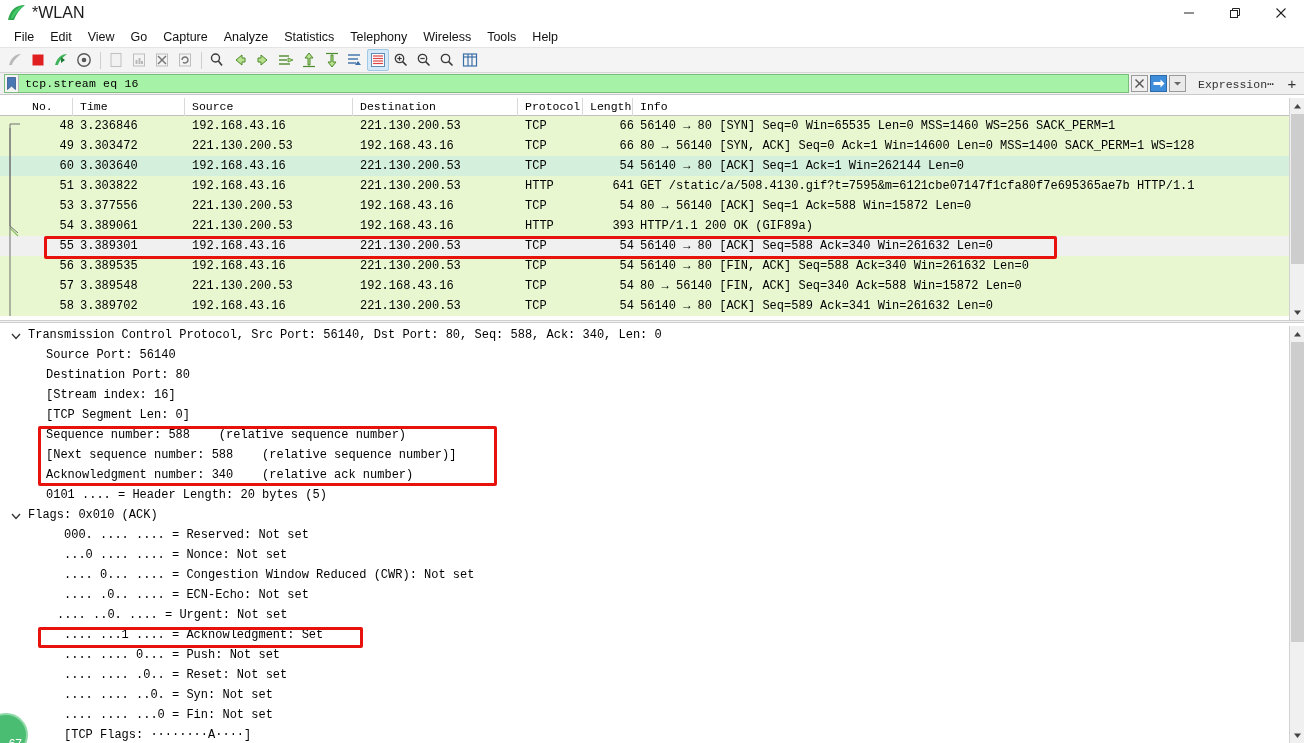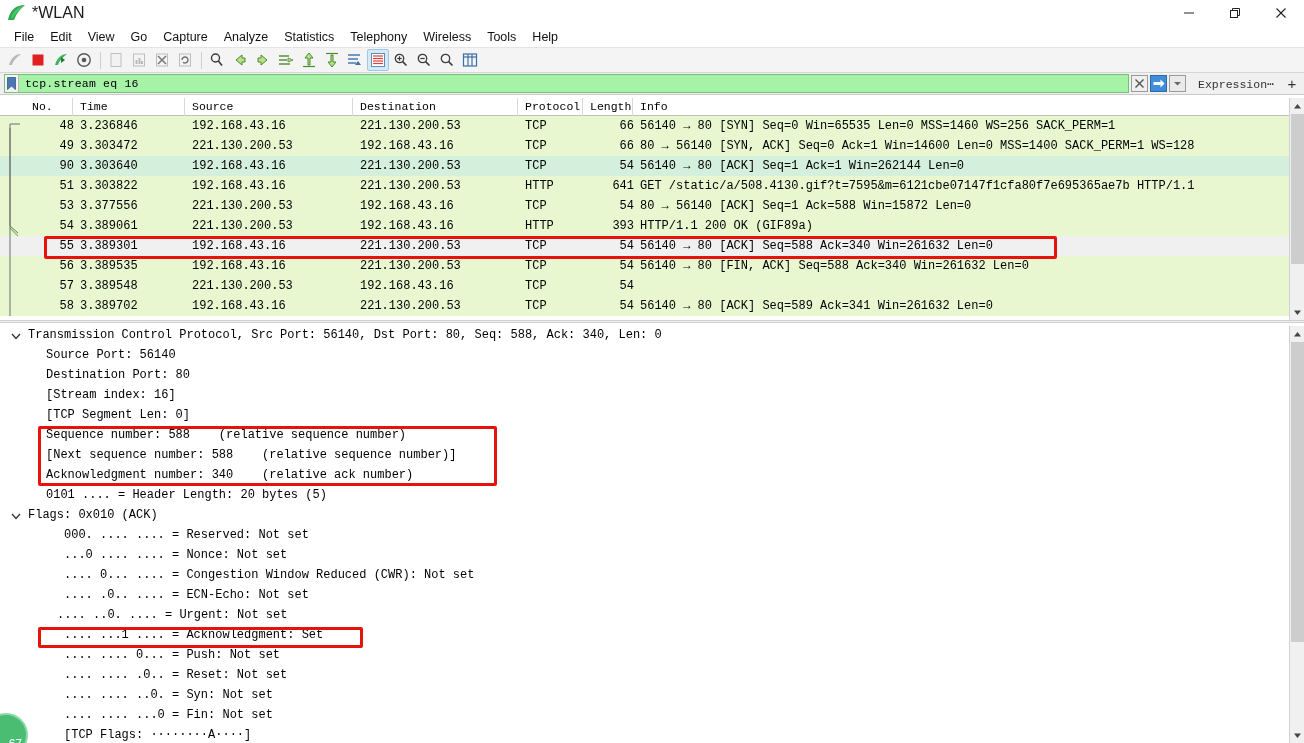--- a/index.html
+++ b/index.html
@@ -386,21 +386,21 @@
         <div class="prow" style="background: rgb(232, 247, 208);">
           <div class="cell" style="left: 8px; width: 66px; text-align: right;">49</div>
           <div class="cell" style="left: 80px;">3.303472</div>
           <div class="cell" style="left: 192px;">221.130.200.53</div>
           <div class="cell" style="left: 360px;">192.168.43.16</div>
           <div class="cell" style="left: 525px;">TCP</div>
           <div class="cell" style="left: 590px; width: 44px; text-align: right;">66</div>
           <div class="cell" style="left: 640px;">80 → 56140 [SYN, ACK] Seq=0 Ack=1 Win=14600 Len=0 MSS=1400 SACK_PERM=1 WS=128</div>
         </div>
         <div class="prow" style="background: rgb(212, 239, 220);">
-          <div class="cell" style="left: 8px; width: 66px; text-align: right;">90</div>
+          <div class="cell" style="left: 8px; width: 66px; text-align: right;">60</div>
           <div class="cell" style="left: 80px;">3.303640</div>
           <div class="cell" style="left: 192px;">192.168.43.16</div>
           <div class="cell" style="left: 360px;">221.130.200.53</div>
           <div class="cell" style="left: 525px;">TCP</div>
           <div class="cell" style="left: 590px; width: 44px; text-align: right;">54</div>
           <div class="cell" style="left: 640px;">56140 → 80 [ACK] Seq=1 Ack=1 Win=262144 Len=0</div>
         </div>
         <div class="prow" style="background: rgb(232, 247, 208);">
           <div class="cell" style="left: 8px; width: 66px; text-align: right;">51</div>
           <div class="cell" style="left: 80px;">3.303822</div>
@@ -446,20 +446,21 @@
           <div class="cell" style="left: 590px; width: 44px; text-align: right;">54</div>
           <div class="cell" style="left: 640px;">56140 → 80 [FIN, ACK] Seq=588 Ack=340 Win=261632 Len=0</div>
         </div>
         <div class="prow" style="background: rgb(232, 247, 208);">
           <div class="cell" style="left: 8px; width: 66px; text-align: right;">57</div>
           <div class="cell" style="left: 80px;">3.389548</div>
           <div class="cell" style="left: 192px;">221.130.200.53</div>
           <div class="cell" style="left: 360px;">192.168.43.16</div>
           <div class="cell" style="left: 525px;">TCP</div>
           <div class="cell" style="left: 590px; width: 44px; text-align: right;">54</div>
+          <div class="cell" style="left: 640px;">80 → 56140 [FIN, ACK] Seq=340 Ack=588 Win=15872 Len=0</div>
         </div>
         <div class="prow" style="background: rgb(232, 247, 208);">
           <div class="cell" style="left: 8px; width: 66px; text-align: right;">58</div>
           <div class="cell" style="left: 80px;">3.389702</div>
           <div class="cell" style="left: 192px;">192.168.43.16</div>
           <div class="cell" style="left: 360px;">221.130.200.53</div>
           <div class="cell" style="left: 525px;">TCP</div>
           <div class="cell" style="left: 590px; width: 44px; text-align: right;">54</div>
           <div class="cell" style="left: 640px;">56140 → 80 [ACK] Seq=589 Ack=341 Win=261632 Len=0</div>
         </div>

